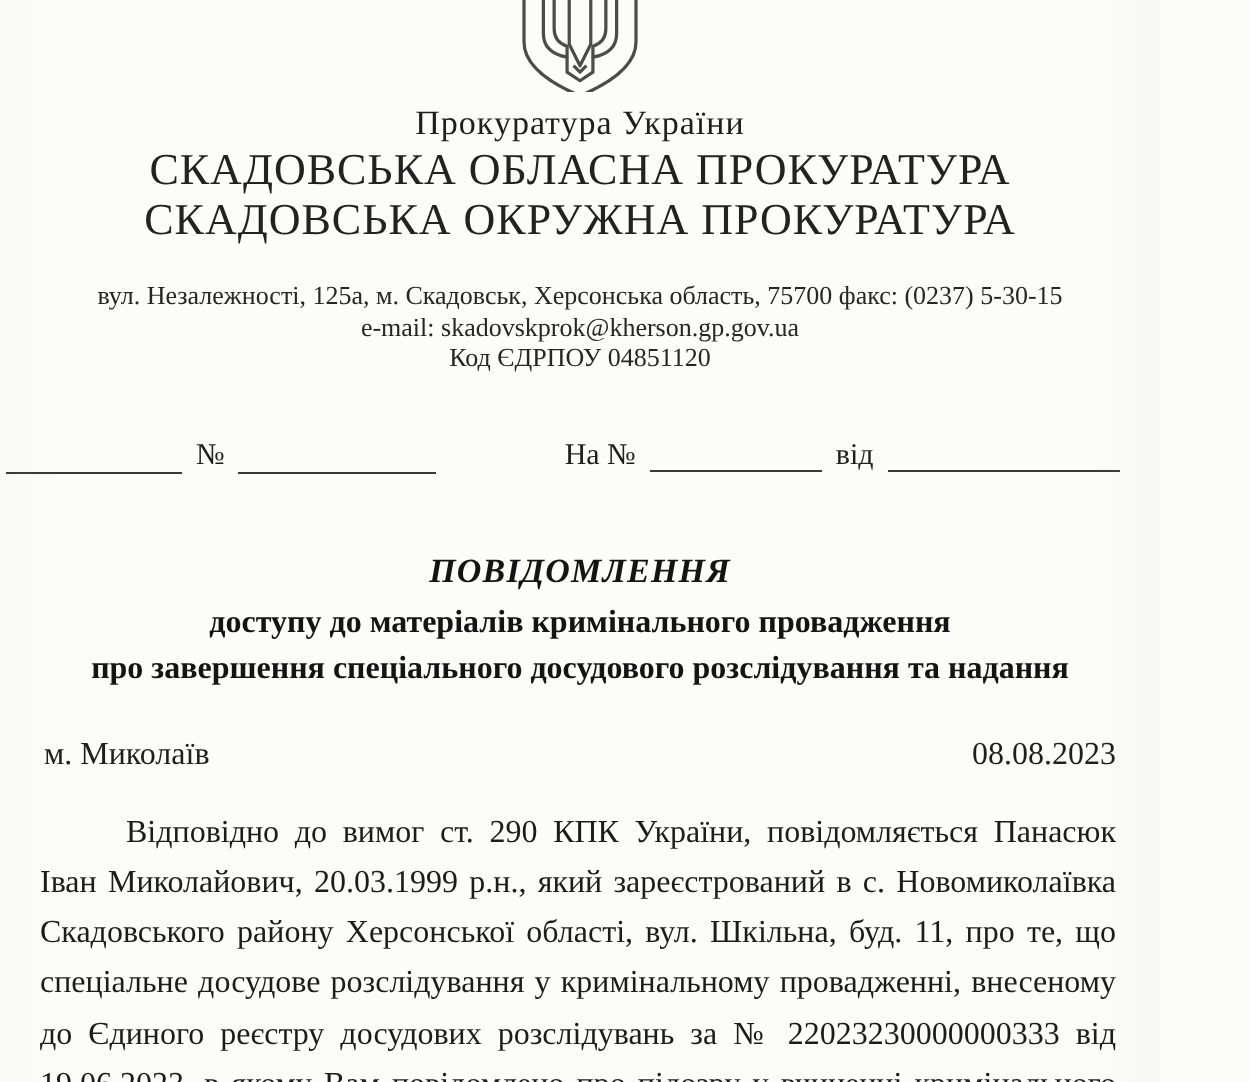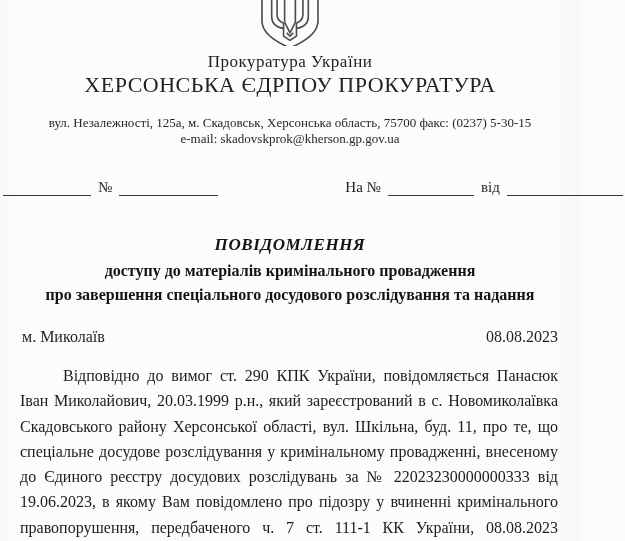--- a/index.html
+++ b/index.html
@@ -60,21 +60,21 @@
     margin-top: 30px;
     font-size: 15px;
     height: 20px;
   }
   .blank {
     display: inline-block;
     border-bottom: 1.2px solid #3a3a3a;
     height: 15px;
   }
   .ref-left { display: flex; align-items: flex-end; }
-  .ref-right { display: flex; align-items: flex-end; margin-left: 120px; }
+  .ref-right { display: flex; align-items: flex-start; margin-left: 57px; }
   .blank-a { width: 88px; margin-left: -17px; }
   .blank-b { width: 99px; }
   .blank-c { width: 86px; }
   .blank-d { width: 116px; }
   .ref-label { padding: 0 7px; white-space: nowrap; }
   
   .doc-title {
     text-align: center;
     font-size: 17px;
     font-weight: bold;
@@ -130,24 +130,26 @@
           <path d="M27,-4 L27,27 L32,37 L37,27 L37,-4"></path>
 
           <path d="M26,33 L26,40 L32,44 L38,40 L38,33"></path>
           <path d="M29,37 L32,40 L35,37"></path>
         </g>
       </svg>
     </span>
   </div>
 
   <div class="org-country">Прокуратура України</div>
-  <div class="org-upper">ХЕРСОНСЬКА ЄДРПОУ ПРОКУРАТУРА</div>
+  <div class="org-upper">СКАДОВСЬКА ОБЛАСНА ПРОКУРАТУРА</div>
+  <div class="org-upper">СКАДОВСЬКА ОКРУЖНА ПРОКУРАТУРА</div>
 
   <div class="hdr-small first">вул. Незалежності, 125а, м. Скадовськ, Херсонська область, 75700 факс: (0237) 5-30-15</div>
   <div class="hdr-small">e-mail: skadovskprok@kherson.gp.gov.ua</div>
+  <div class="hdr-small">Код ЄДРПОУ 04851120</div>
 
   <div class="ref-line">
     <div class="ref-left">
       <span class="blank blank-a"></span>
       <span class="ref-label">№</span>
       <span class="blank blank-b"></span>
     </div>
     <div class="ref-right">
       <span class="ref-label">На №</span>
       <span class="blank blank-c"></span>

